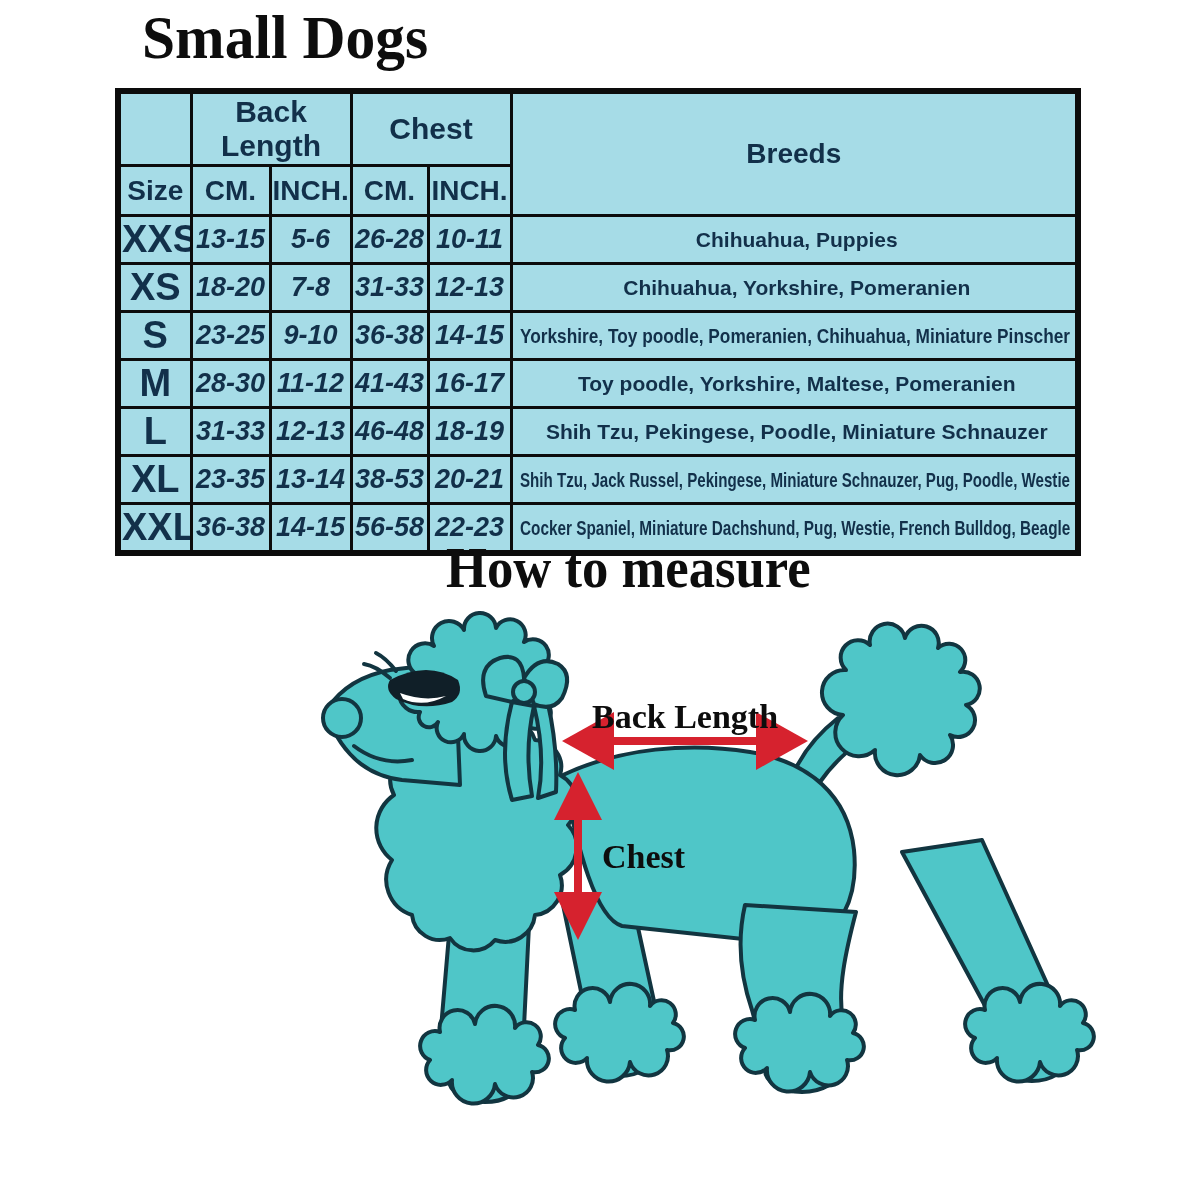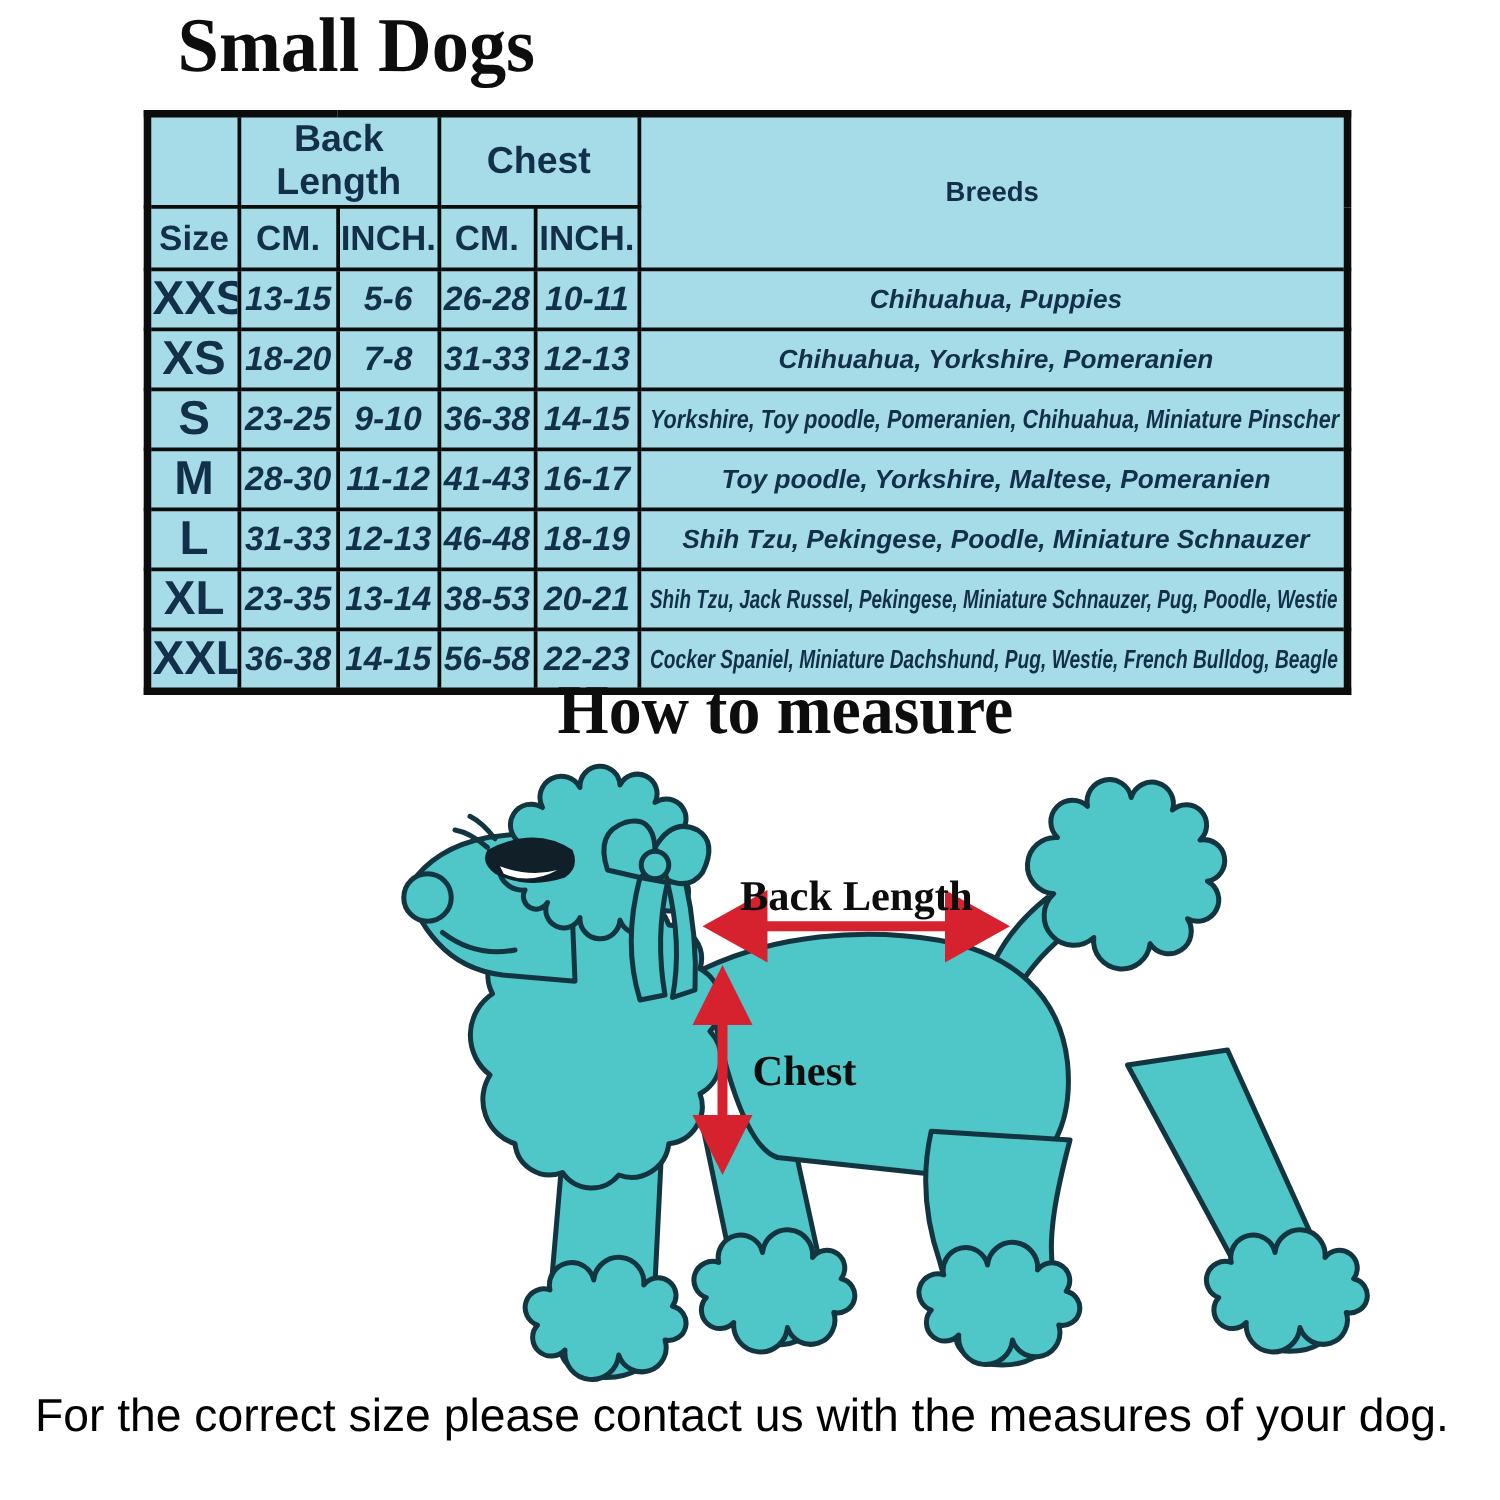--- a/index.html
+++ b/index.html
@@ -26,25 +26,25 @@
     border-collapse:collapse; table-layout:fixed;
     background:#a6dce7;
     border:6px solid #0c0c0c;
   }
   .size-table td{
     border:3px solid #0c0c0c;
     text-align:center; vertical-align:middle;
     color:#12304a; overflow:hidden;
   }
   .group-header{ font-weight:bold; font-size:30px; }
-  .breeds-header{ font-weight:bold; font-size:22px; }
+  .breeds-header{ font-weight:bold; font-size:28px; }
   .sub-header{ font-weight:bold; font-size:28px; color:#dd4353; }
   .c-size{ font-weight:bold; font-size:38px; }
   .c-num{ font-weight:bold; font-size:27px;font-style:italic; }
-  .c-breeds{ text-align:left; padding-left:7px;font-style:italic; }
+  .c-breeds{ text-align:left; padding-left:7px; }
   .breeds-text{
     display:inline-block; white-space:nowrap; transform-origin:left center;
     font-weight:bold; font-size:21px; color:#12304a;
   }
   tr.hdr1{ height:52px; } tr.hdr2{ height:50px; }
   
   .footer{
     position:absolute; left:28px; top:1112px; color:#000;
     font-size:37px; line-height:42px; white-space:nowrap;
   }
@@ -225,16 +225,15 @@
       <g>
         <line class="arrow-line" x1="288" y1="208" x2="288" y2="296"></line>
         <polygon class="arrow-red" points="288,172 264,220 312,220"></polygon>
         <polygon class="arrow-red" points="288,340 264,292 312,292"></polygon>
       </g>
       <text class="diagram-label" x="312" y="268" text-anchor="start">Chest</text>
     </svg>
   </div>
 
   <div class="footer">
-    <div>For the correct size please contact us with the measures of your dog.</div>
   </div>
 
 </div>
 
 </body></html>

